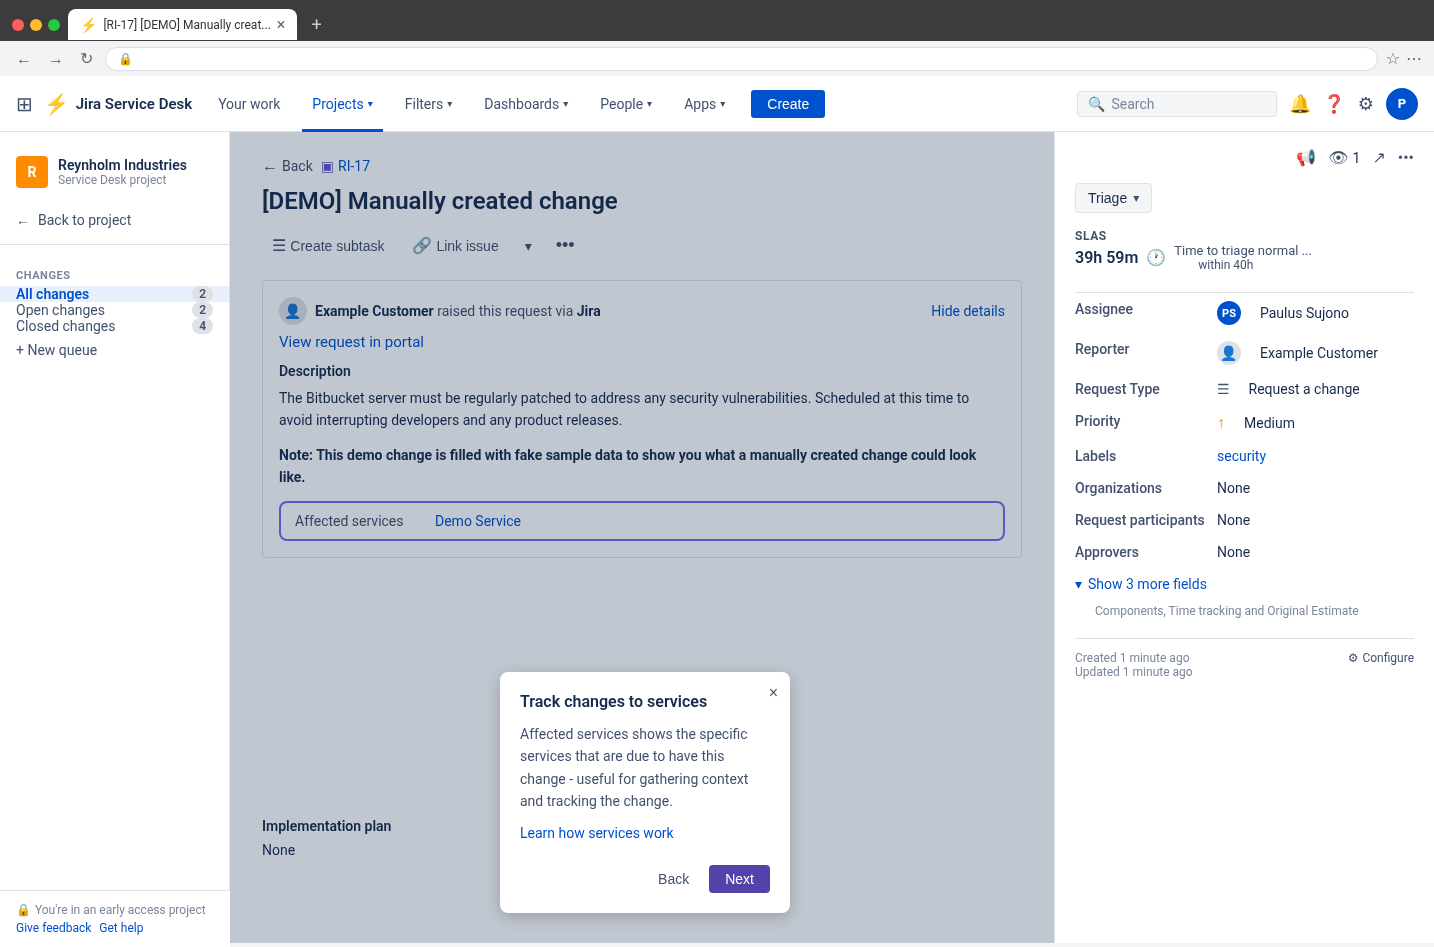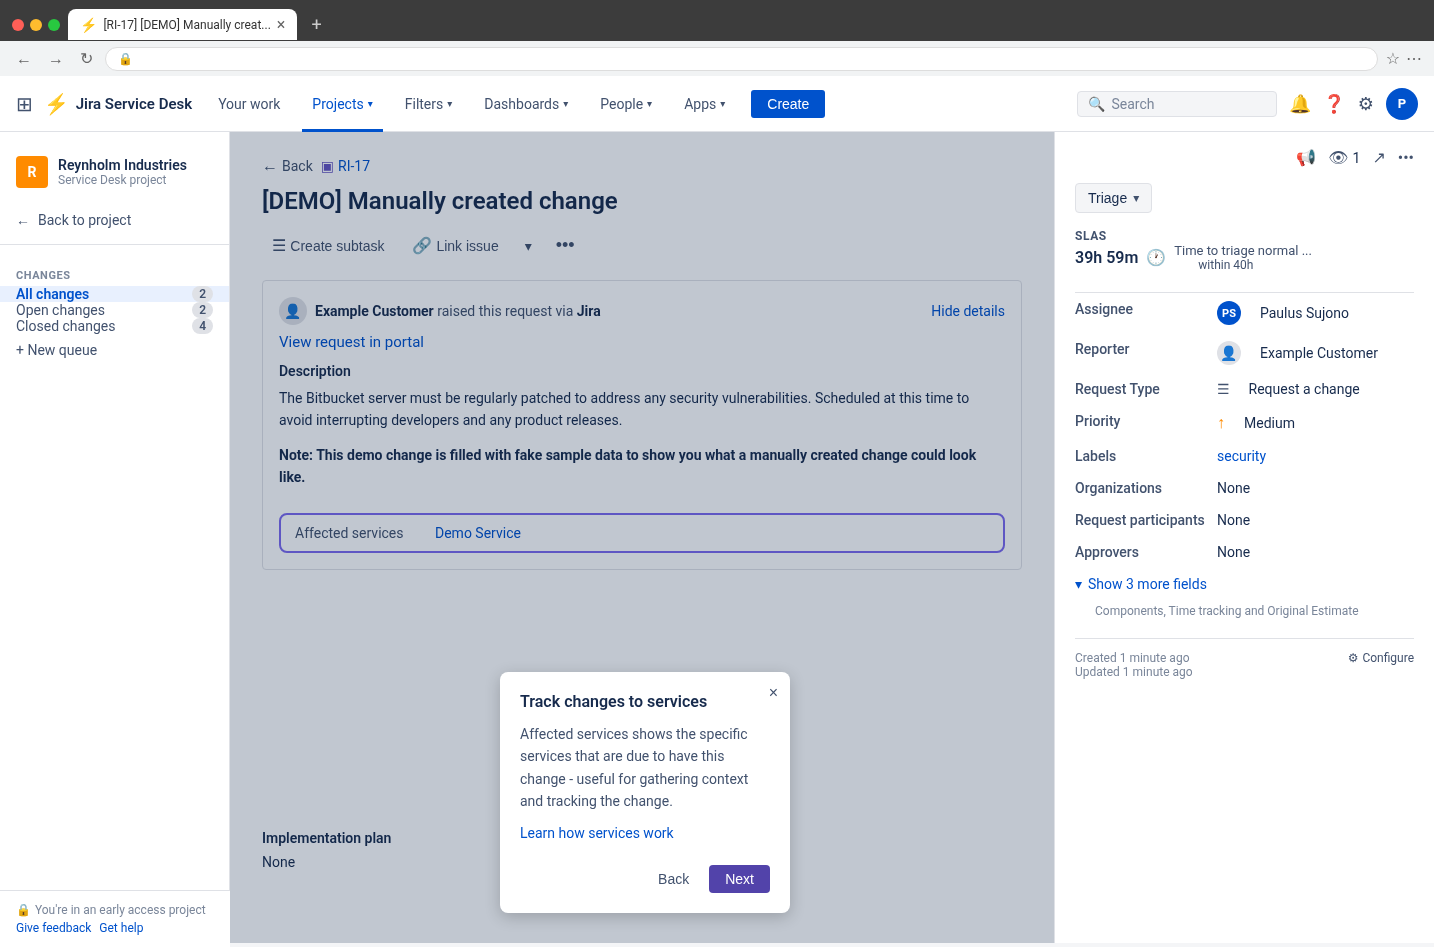--- a/index.html
+++ b/index.html
@@ -222,21 +222,21 @@
     }
     .requester-row { display: flex; align-items: center; gap: 8px; margin-bottom: 8px; justify-content: space-between; }
     .requester-info { display: flex; align-items: center; gap: 8px; }
     .requester-avatar { width: 28px; height: 28px; border-radius: 50%; background: #dfe1e6; display: flex; align-items: center; justify-content: center; color: #42526e; font-size: 14px; flex-shrink: 0; }
     .requester-text { font-size: 14px; color: #42526e; }
     .requester-text strong { color: #172b4d; }
     .hide-details { color: #0052cc; font-size: 14px; cursor: pointer; }
     .view-portal-link { color: #0052cc; font-size: 15px; text-decoration: none; display: block; margin-bottom: 12px; }
     .description-title { font-size: 14px; font-weight: 600; color: #172b4d; margin-bottom: 8px; }
     .description-text { font-size: 14px; color: #172b4d; line-height: 1.6; margin-bottom: 12px; }
-    .description-note { font-size: 14px; color: #172b4d; font-weight: 700; line-height: 1.6; margin-bottom: 24px; }
+    .description-note { font-size: 14px; color: #172b4d; font-weight: 700; line-height: 1.6; margin-bottom: 12px; }
 
     
     .affected-services-row {
       border: 2px solid #7b68ee;
       border-radius: 8px;
       padding: 10px 14px;
       display: flex;
       align-items: center;
       background: #fff;
       margin-bottom: 0;

